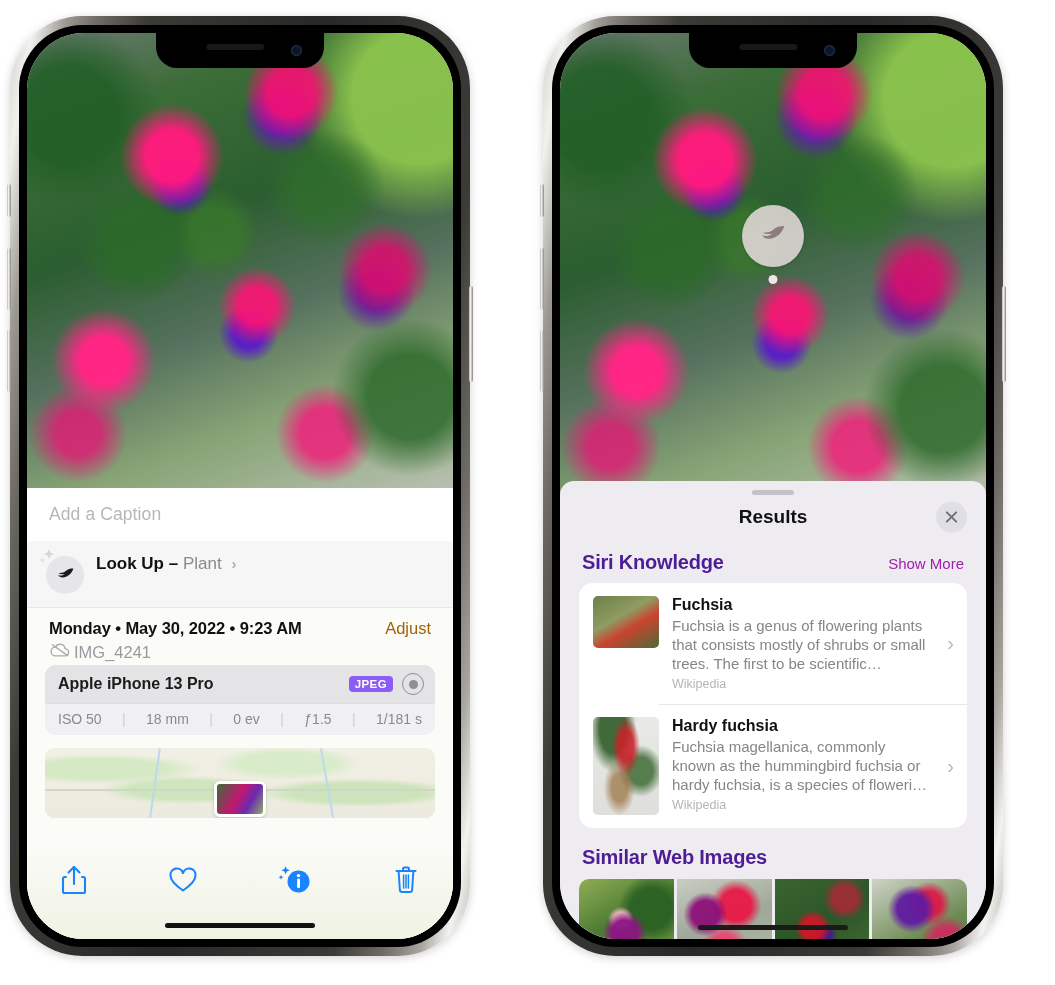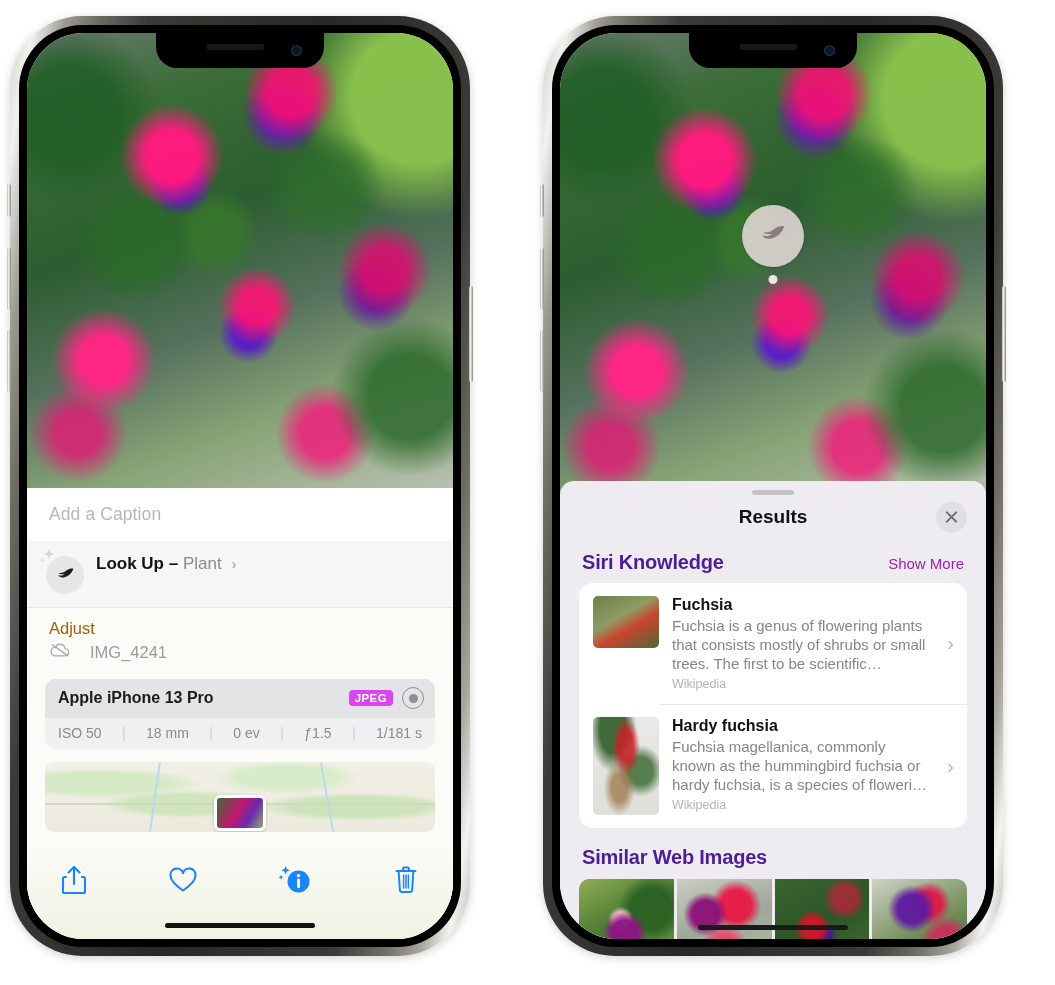--- a/index.html
+++ b/index.html
@@ -139,37 +139,37 @@
   .lookup-text .sub { font-weight: 400; color: #8a8a8e; }
   .chev-sm { color: #b0b0b4; font-size: 15px; margin-left: 5px; }
 
   .datetime-row {
     padding: 11px 22px 2px 22px;
     display: flex; align-items: baseline; justify-content: space-between;
   }
   .dt-text { font-size: 16.5px; font-weight: 700; color: #111; letter-spacing: -.1px; }
   .adjust-link { font-size: 16.5px; color: #a16207; }
   .filename-row {
-    padding: 2px 22px 17px 22px;
-    display: flex; align-items: center; gap: 19px;
+    padding: 2px 22px 3px 22px;
+    display: flex; align-items: center; gap: 3px;
   }
   .filename { font-size: 16.5px; color: #9a9a9f; }
 
   .exif-card {
     margin: 0 18px; border-radius: 11px; overflow: hidden;
     background: #f0f0f2;
   }
   .exif-head {
     display: flex; align-items: center; justify-content: space-between;
     background: #e4e4e6; padding: 8px 11px 8px 13px;
   }
   .exif-device { font-size: 16px; font-weight: 700; color: #1a1a1a; }
   .exif-head-right { display: flex; align-items: center; gap: 9px; }
   .jpeg-badge {
-    background: #d946ef; color: #fff; font-size: 11.5px; font-weight: 700;
+    background: #8b5cf6; color: #fff; font-size: 11.5px; font-weight: 700;
     padding: 2px 6px; border-radius: 4px; letter-spacing: .4px;
   }
   .raw-ring {
     width: 22px; height: 22px; border-radius: 50%;
     border: 1.6px solid #8e8e93; display: flex; align-items: center; justify-content: center;
   }
   .raw-ring i { width: 9px; height: 9px; border-radius: 50%; background: #8e8e93; display:block; }
   .exif-body { padding: 9px 13px 9px 13px; }
   .exif-line1 { font-size: 16px; color: #7c7c80; margin-bottom: 3px; }
   .exif-line2row { display: flex; align-items: center; justify-content: space-between; }
@@ -340,20 +340,21 @@
               </span>
             </span>
             <span class="lookup-text">
               <span>Look Up –</span>
               <span class="sub">Plant</span>
               <span class="chev-sm">›</span>
             </span>
           </div>
 
           <div class="datetime-row">
+            <span class="dt-text">Monday • May 30, 2022 • 9:23 AM</span>
             <span class="adjust-link">Adjust</span>
           </div>
 
           <div class="filename-row">
             <span>
               <svg width="22" height="16" viewBox="0 0 26 18">
                 <path d="M7.5 16h11.2a4.3 4.3 0 0 0 .4-8.6A6 6 0 0 0 7.8 5.6 4.6 4.6 0 0 0 7.5 16z" fill="none" stroke="#a9a9ae" stroke-width="1.6"></path>
                 <line x1="3.5" y1="2.5" x2="22.5" y2="16" stroke="#a9a9ae" stroke-width="1.6"></line>
               </svg>
             </span>

